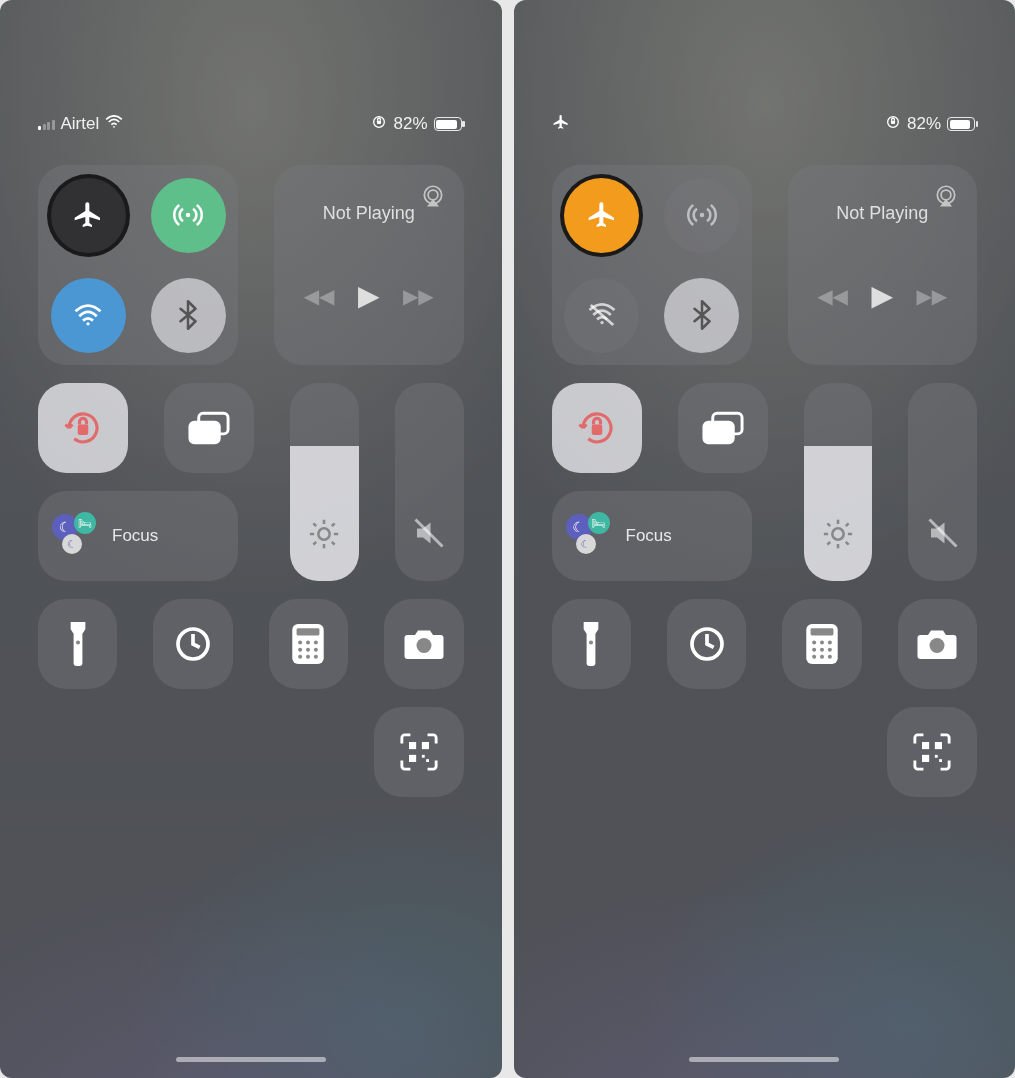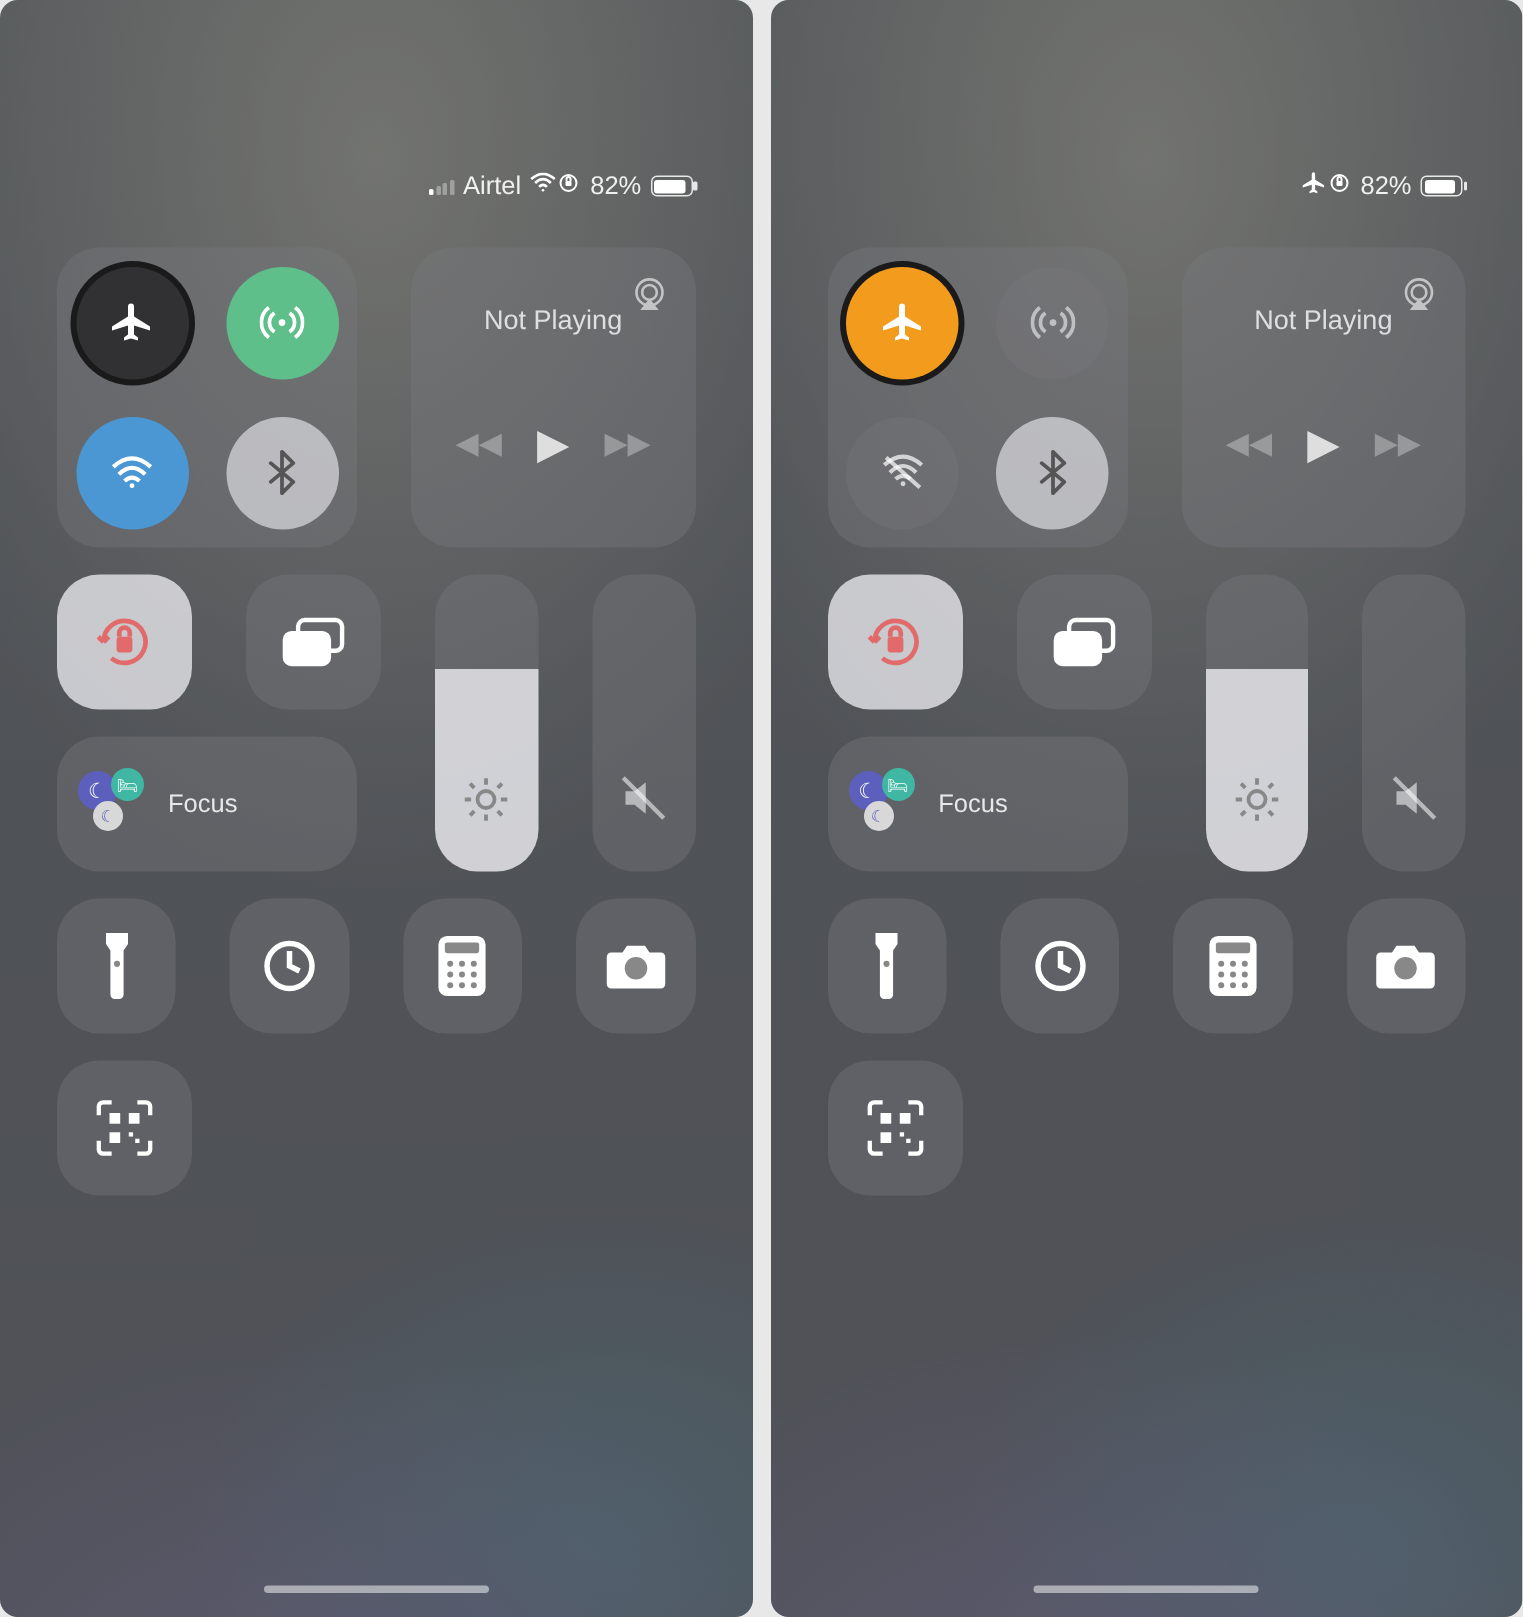--- a/index.html
+++ b/index.html
@@ -30,36 +30,36 @@
     background: rgba(40,40,42,0.28);
   }
 
   
   .status {
     position: absolute;
     top: 110px; left: 0; right: 0;
     height: 28px;
     display: flex;
     align-items: center;
-    justify-content: flex-end;
+    justify-content: space-between;
     padding: 0 40px 0 38px;
     color: rgba(255,255,255,0.9);
     font-size: 17px;
     font-weight: 500;
   }
   .status .left, .status .right { display: flex; align-items: center; gap: 6px; }
   .sig { display: inline-flex; align-items: flex-end; gap: 1.5px; height: 11px; }
   .sig i { width: 3px; background: rgba(255,255,255,0.35); border-radius:1px; }
   .sig i.on { background: #fff; }
   .sig i:nth-child(1){height:4px}.sig i:nth-child(2){height:6px}.sig i:nth-child(3){height:8px}.sig i:nth-child(4){height:10px}
 
   
   .cc { position: absolute; top: 165px; left: 38px; right: 38px; }
 
-  .row { display: flex; gap: 36px; margin-bottom: 18px; }
+  .row { display: flex; gap: 36px; margin-bottom: 18px; justify-content: flex-end; }
   .tile {
     background: rgba(120,120,125,0.42);
     border-radius: 28px;
     position: relative;
   }
   .tile-sm { width: 90px; height: 90px; display:flex; align-items:center; justify-content:center; }
   .tile-tall { width:90px; height:198px; }
 
   
   .conn {

